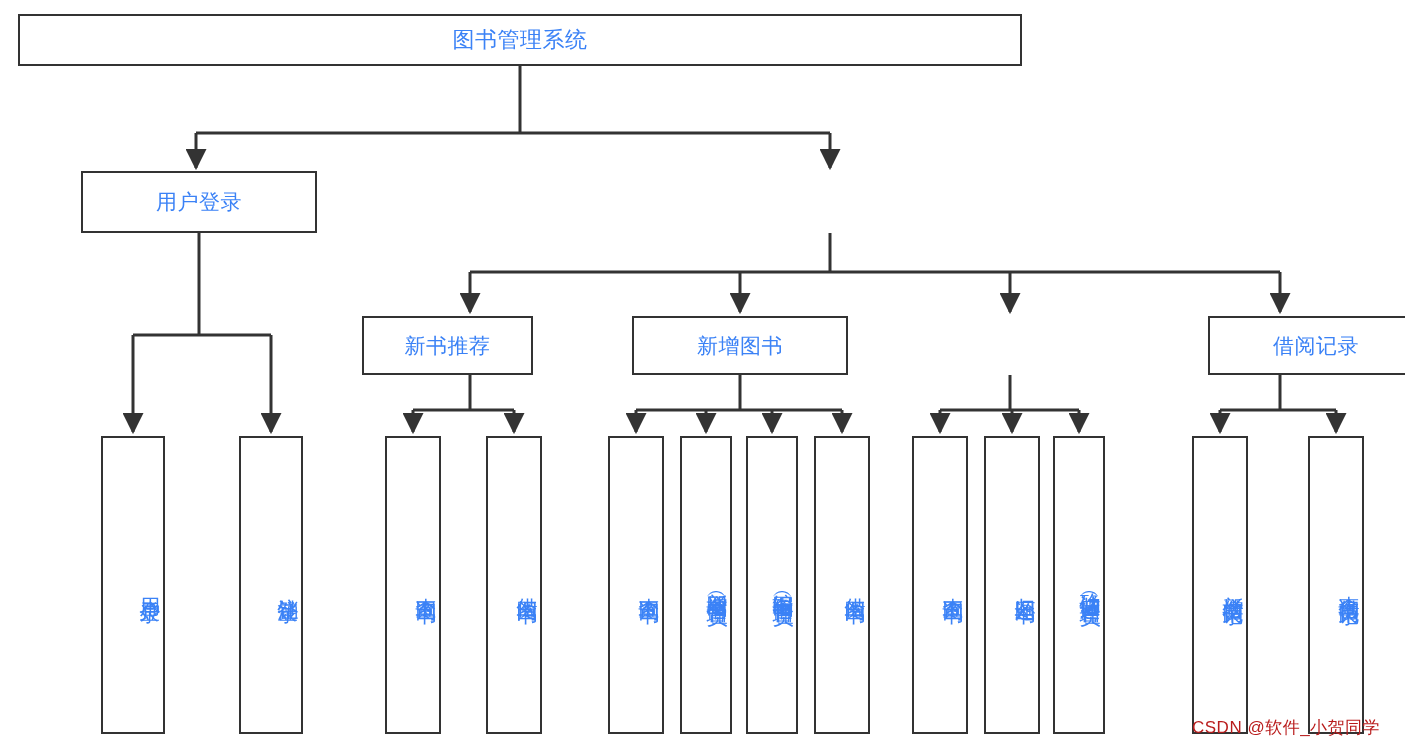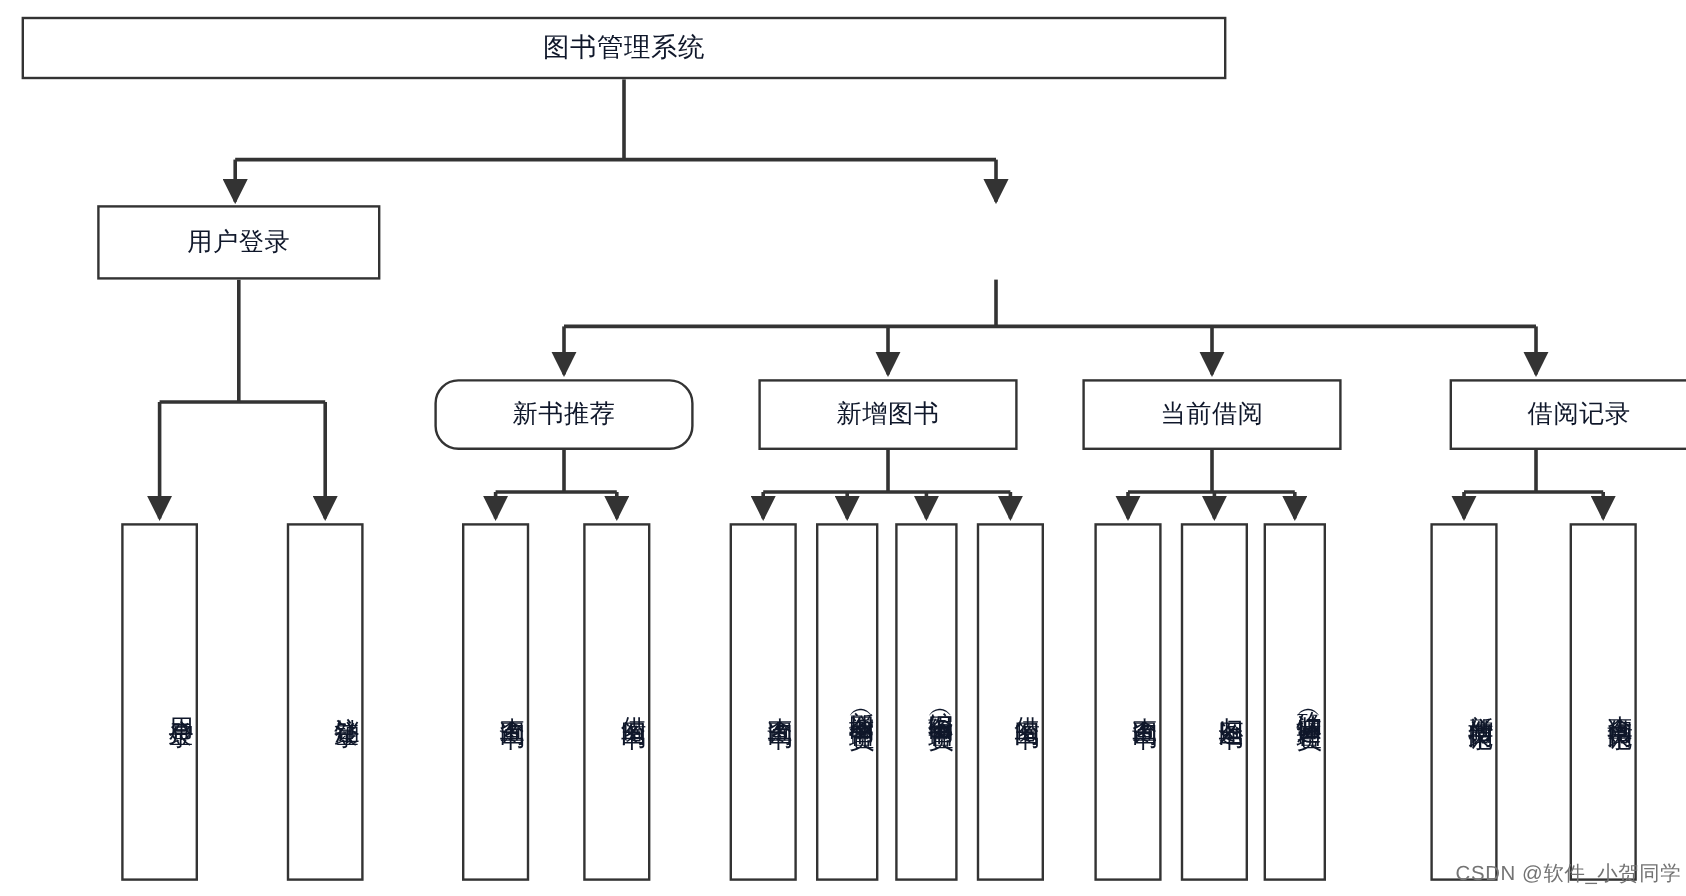--- a/index.html
+++ b/index.html
@@ -26,21 +26,21 @@
     pointer-events: none;
   }
   .node {
     position: absolute;
     box-sizing: border-box;
     background: #ffffff;
     border: 2px solid #333333;
     display: flex;
     align-items: center;
     justify-content: center;
-    color: #0f172a;
+    color: #3b82f6;
     letter-spacing: 0.5px;
   }
   .node.horiz {
     font-size: 21px;
     line-height: 1.2;
   }
   .node.root {
     font-size: 22px;
   }
   .node.vert {
@@ -54,24 +54,23 @@
   }
   .node.vert .vlabel {
     writing-mode: vertical-rl;
     text-orientation: upright;
     display: block;
     letter-spacing: 2px;
   }
   .watermark {
     position: absolute;
     font-size: 17px;
-    color: #737373;
+    color: #b91c1c;
     white-space: nowrap;
     letter-spacing: 0.5px;
-    margin-left: 21px;
   }
 </style>
 </head>
 <body>
 
 <div id="canvas">
 
   <svg id="wires" viewBox="0 0 1405 747" width="1405" height="747" xmlns="http://www.w3.org/2000/svg">
     <defs>
       <marker id="arrow" viewBox="0 0 10 10" refX="9" refY="5" markerWidth="7" markerHeight="7" orient="auto-start-reverse">
@@ -123,28 +122,25 @@
   </svg>
 
   <div class="node horiz root" style="left:18px; top:14px; width:1004px; height:52px;">
     <span>图书管理系统</span>
   </div>
 
   <div class="node horiz" style="left:81px; top:171px; width:236px; height:62px;">
     <span>用户登录</span>
   </div>
 
-  <div class="node horiz" style="left:362px; top:316px; width:216px; height:59px;border-radius:20px;">
+  <div class="node horiz" style="left:362px; top:316px; width:171px; height:59px;">
     <span>新书推荐</span>
   </div>
   <div class="node horiz" style="left:632px; top:316px; width:216px; height:59px;">
     <span>新增图书</span>
-  </div>
-  <div class="node horiz" style="left:902px; top:316px; width:216px; height:59px;">
-    <span>当前借阅</span>
   </div>
   <div class="node horiz" style="left:1172px; top:316px; width:216px; height:59px;margin-left:36px;">
     <span>借阅记录</span>
   </div>
 
   <div class="node vert" style="left:101px; top:436px; width:64px; height:298px;">
     <span class="vlabel">用户登录</span>
   </div>
   <div class="node vert" style="left:239px; top:436px; width:64px; height:298px;">
     <span class="vlabel">注销登录</span>

